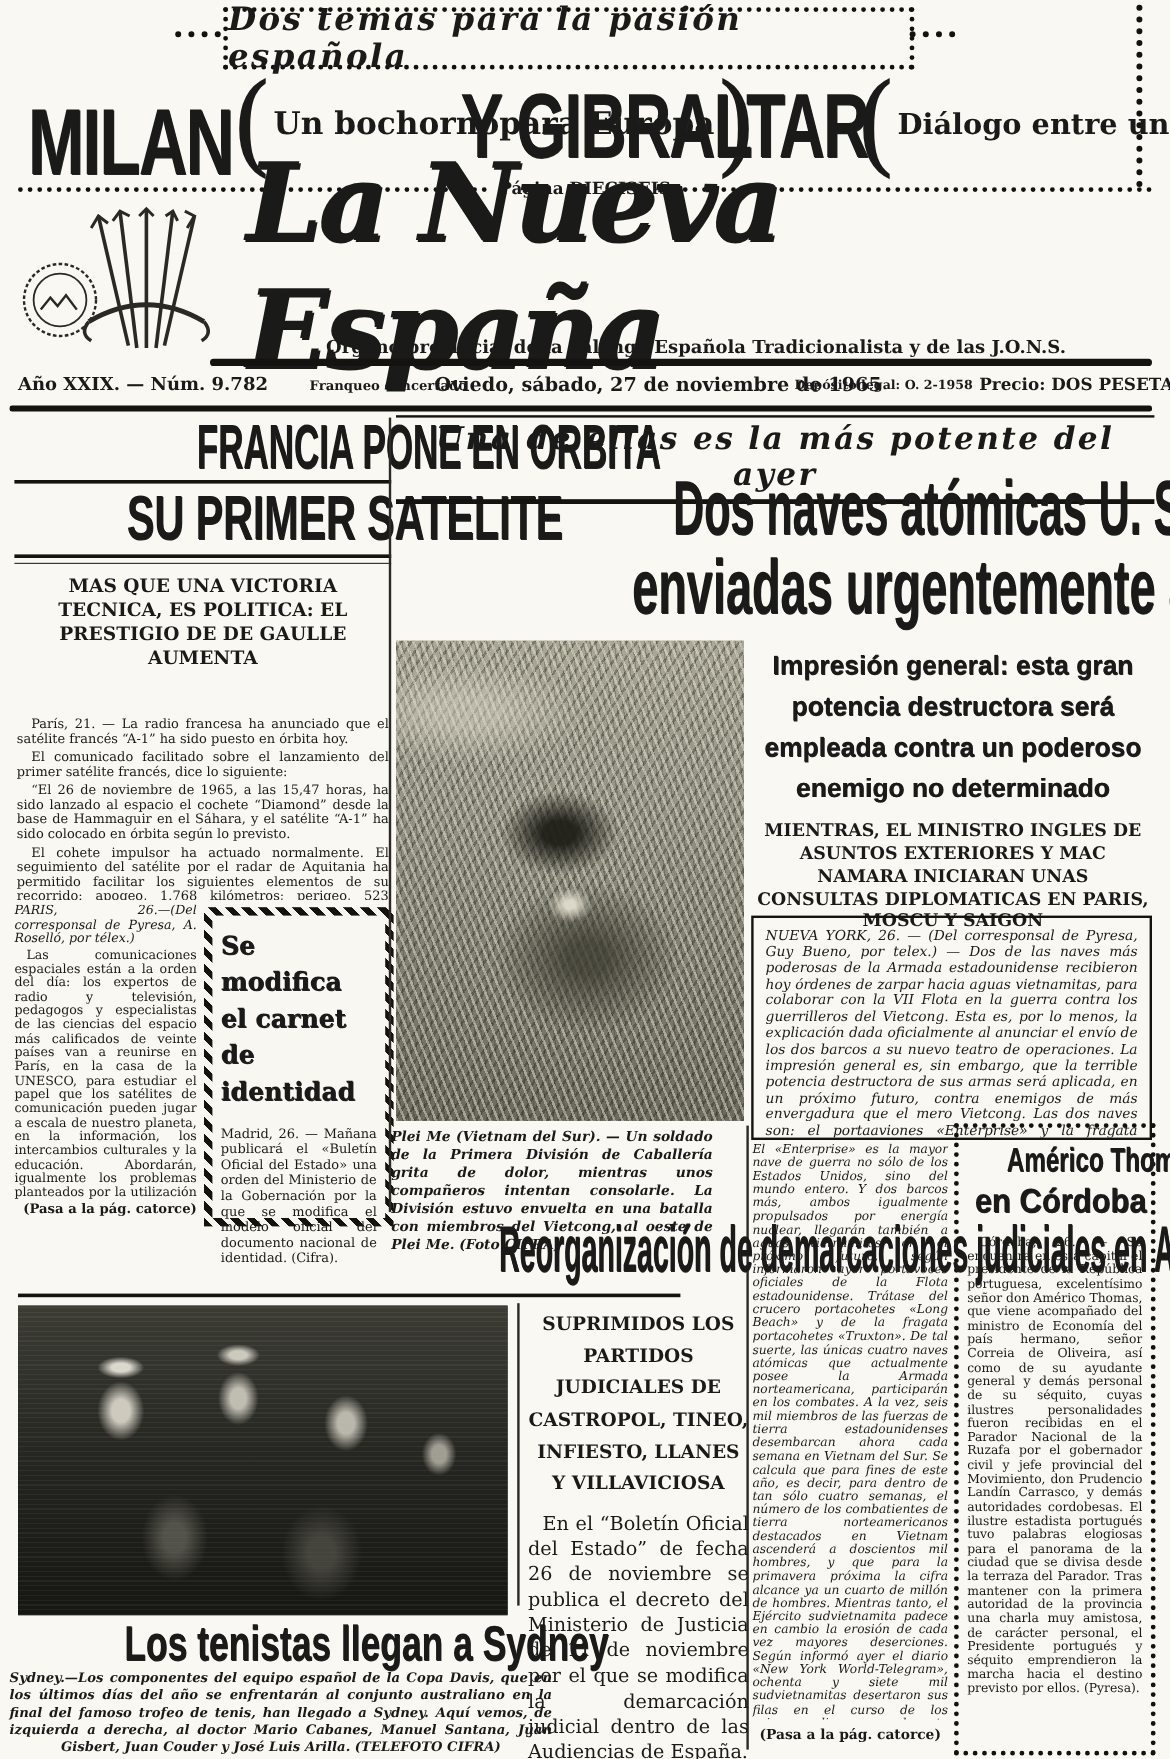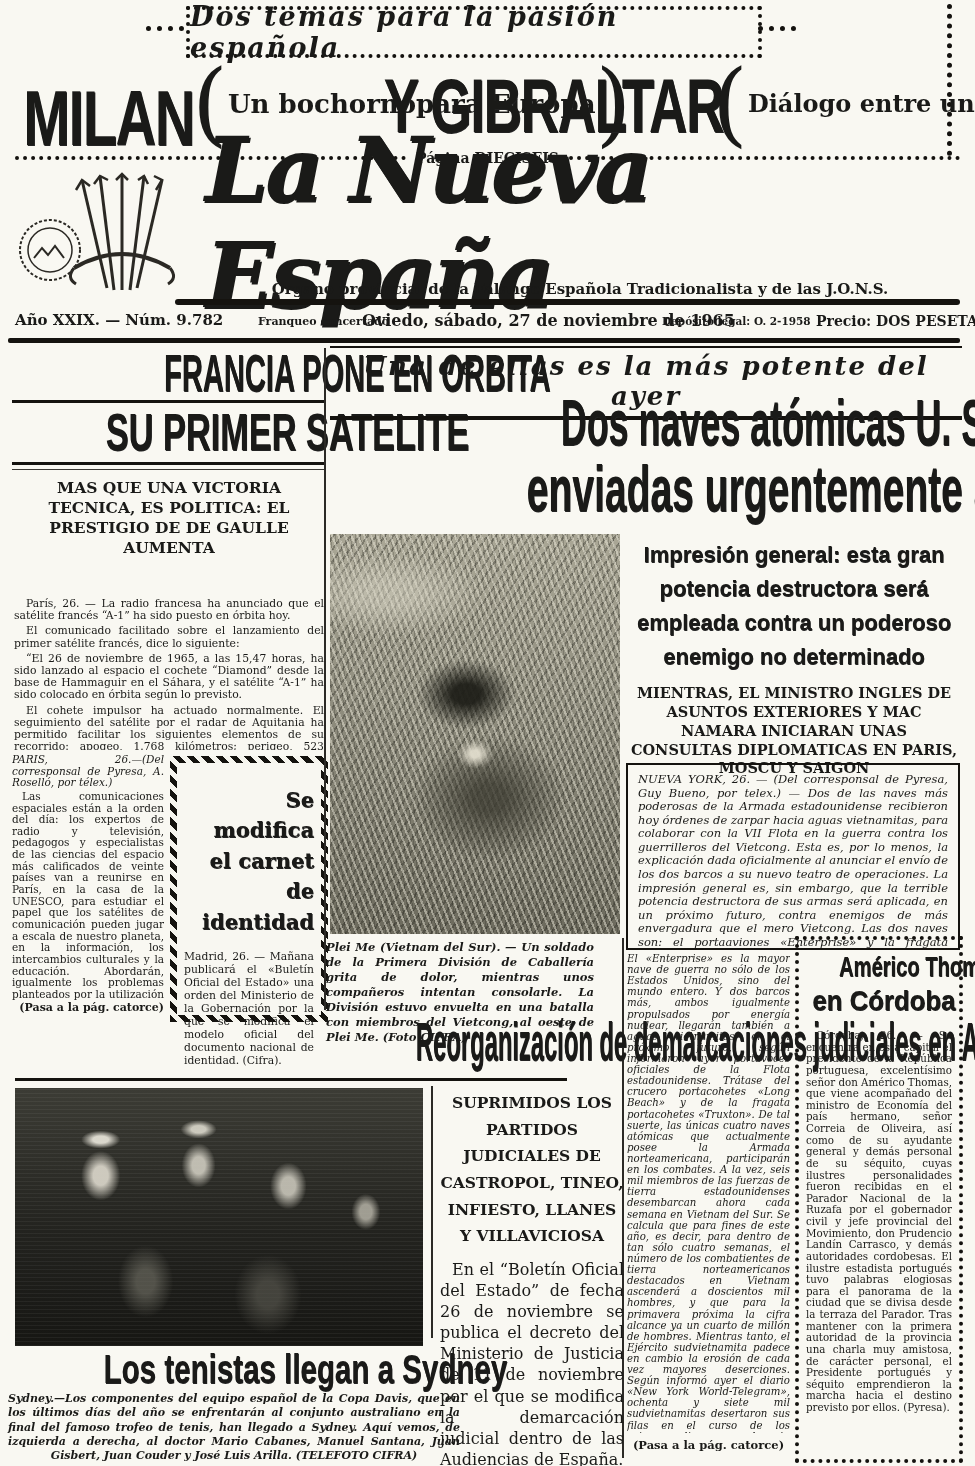--- a/index.html
+++ b/index.html
@@ -63,21 +63,21 @@
   .fr-body p{margin:0 0 3px 0;text-indent:12px;}
   .telex{left:12px;top:754px;width:152px;height:246px;overflow:hidden;font-size:10.5px;line-height:1.11;}
   .telex p{margin:0 0 2px 0;text-indent:10px;}
   .telex p.tx0{font-style:italic;text-indent:0;}
   .fr-cont{left:12px;top:1001px;width:152px;font-size:11px;font-weight:bold;text-align:right;}
 
   
   .carnet{left:170px;top:756px;width:158px;height:266px;
     background:repeating-linear-gradient(45deg,#15130f 0 5px,#f6f5ee 5px 10px);padding:0;box-sizing:border-box;}
   .carnet-in{position:absolute;left:7px;top:7px;right:7px;bottom:7px;background:#f8f7f1;padding:6px 7px;box-sizing:border-box;}
-  .carnet-title{text-align:right;font-weight:bold;font-size:21px;line-height:1.45;margin-top:16px;text-shadow:0.7px 0.7px 0 #222;}
+  .carnet-title{text-align:left;font-weight:bold;font-size:21px;line-height:1.45;margin-top:4px;text-shadow:0.7px 0.7px 0 #222;}
   .carnet-body{margin-top:14px;font-size:10.8px;line-height:1.2;text-align:justify;}
 
   
   .kicker{left:330px;top:346px;width:632px;border-top:2px solid #15130f;border-bottom:4px solid #15130f;
     padding:3px 0 5px 0;text-align:center;}
   .kicker span{font-size:26px;font-weight:bold;font-style:italic;letter-spacing:2px;}
   .vn-h1{left:325px;top:392px;width:640px;text-align:center;line-height:62px;}
   .vn-h2{left:325px;top:458px;width:640px;text-align:center;line-height:62px;}
   .vn-h1 .cond,.vn-h2 .cond{font-family:"Liberation Sans",sans-serif;font-weight:bold;font-size:64px;text-shadow:1px 1px 0 #222;}
   .photo-vn{left:330px;top:534px;width:290px;height:400px;
@@ -225,21 +225,21 @@
     <span class="cond" style="--sx:0.56">FRANCIA PONE EN ORBITA</span>
   </div>
   <div class="abs fr-rule1"></div>
   <div class="abs fr-h2">
     <span class="cond" style="--sx:0.66">SU PRIMER SATELITE</span>
   </div>
   <div class="abs fr-rule2"></div>
   <div class="abs fr-rule3"></div>
   <div class="abs fr-deck">MAS QUE UNA VICTORIA TECNICA, ES POLITICA: EL PRESTIGIO DE DE GAULLE AUMENTA</div>
   <div class="abs fr-body just">
-    <p>París, 26. — La radio francesa ha anunciado que el satélite francés “A-1” ha sido puesto en órbita hoy.</p>
+    <p>París, 21. — La radio francesa ha anunciado que el satélite francés “A-1” ha sido puesto en órbita hoy.</p>
     <p>El comunicado facilitado sobre el lanzamiento del primer satélite francés, dice lo siguiente:</p>
     <p>“El 26 de noviembre de 1965, a las 15,47 horas, ha sido lanzado al espacio el cochete “Diamond” desde la base de Hammaguir en el Sáhara, y el satélite “A-1” ha sido colocado en órbita según lo previsto.</p>
     <p>El cohete impulsor ha actuado normalmente. El seguimiento del satélite por el radar de Aquitania ha permitido facilitar los siguientes elementos de su recorrido: apogeo, 1.768 kilómetros; perigeo, 523 kilómetros; tiempo de evolución, una hora y 48 minutos”.</p>
   </div>
   <div class="abs telex just">
     <p class="tx0">PARIS, 26.—(Del corresponsal de Pyresa, A. Roselló, por télex.)</p>
     <p>Las comunicaciones espaciales están a la orden del día: los expertos de radio y televisión, pedagogos y especialistas de las ciencias del espacio más calificados de veinte países van a reunirse en París, en la casa de la UNESCO, para estudiar el papel que los satélites de comunicación pueden jugar a escala de nuestro planeta, en la información, los intercambios culturales y la educación. Abordarán, igualmente los problemas planteados por la utilización de estas nuevas técnicas.</p>
 
   </div>
   <div class="abs fr-cont">(Pasa a la pág. catorce)</div>

